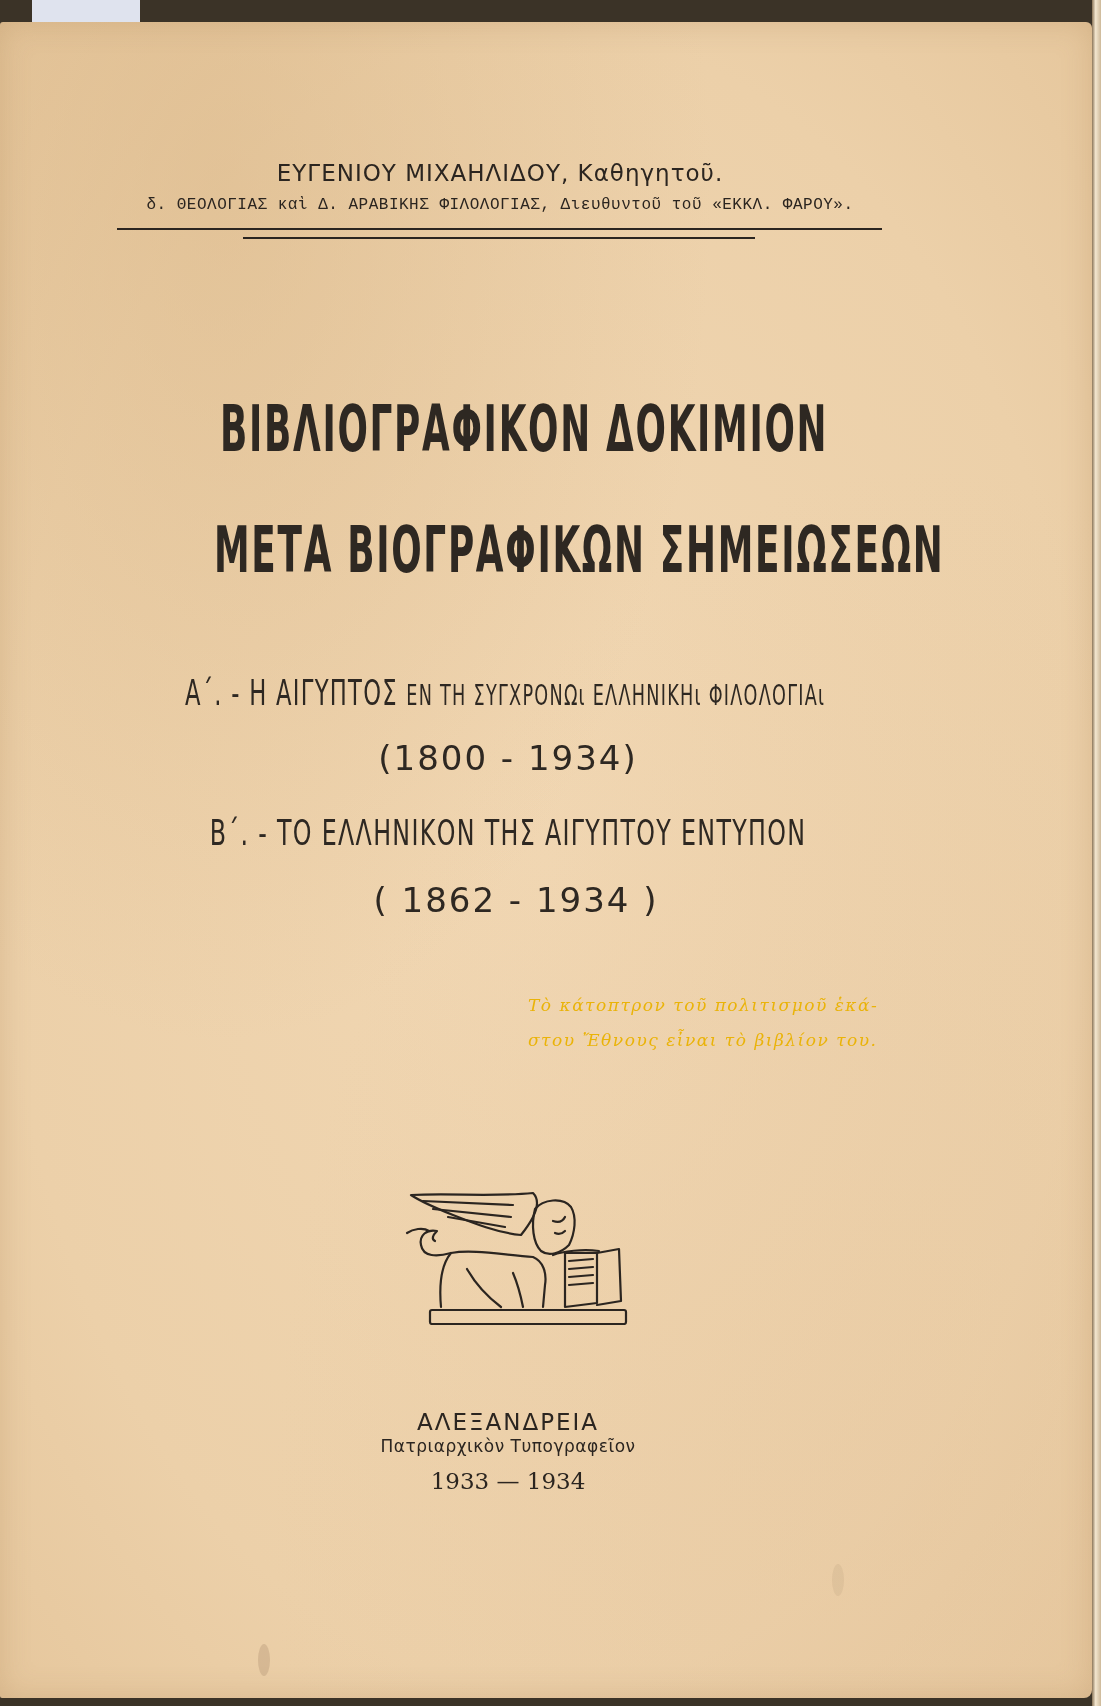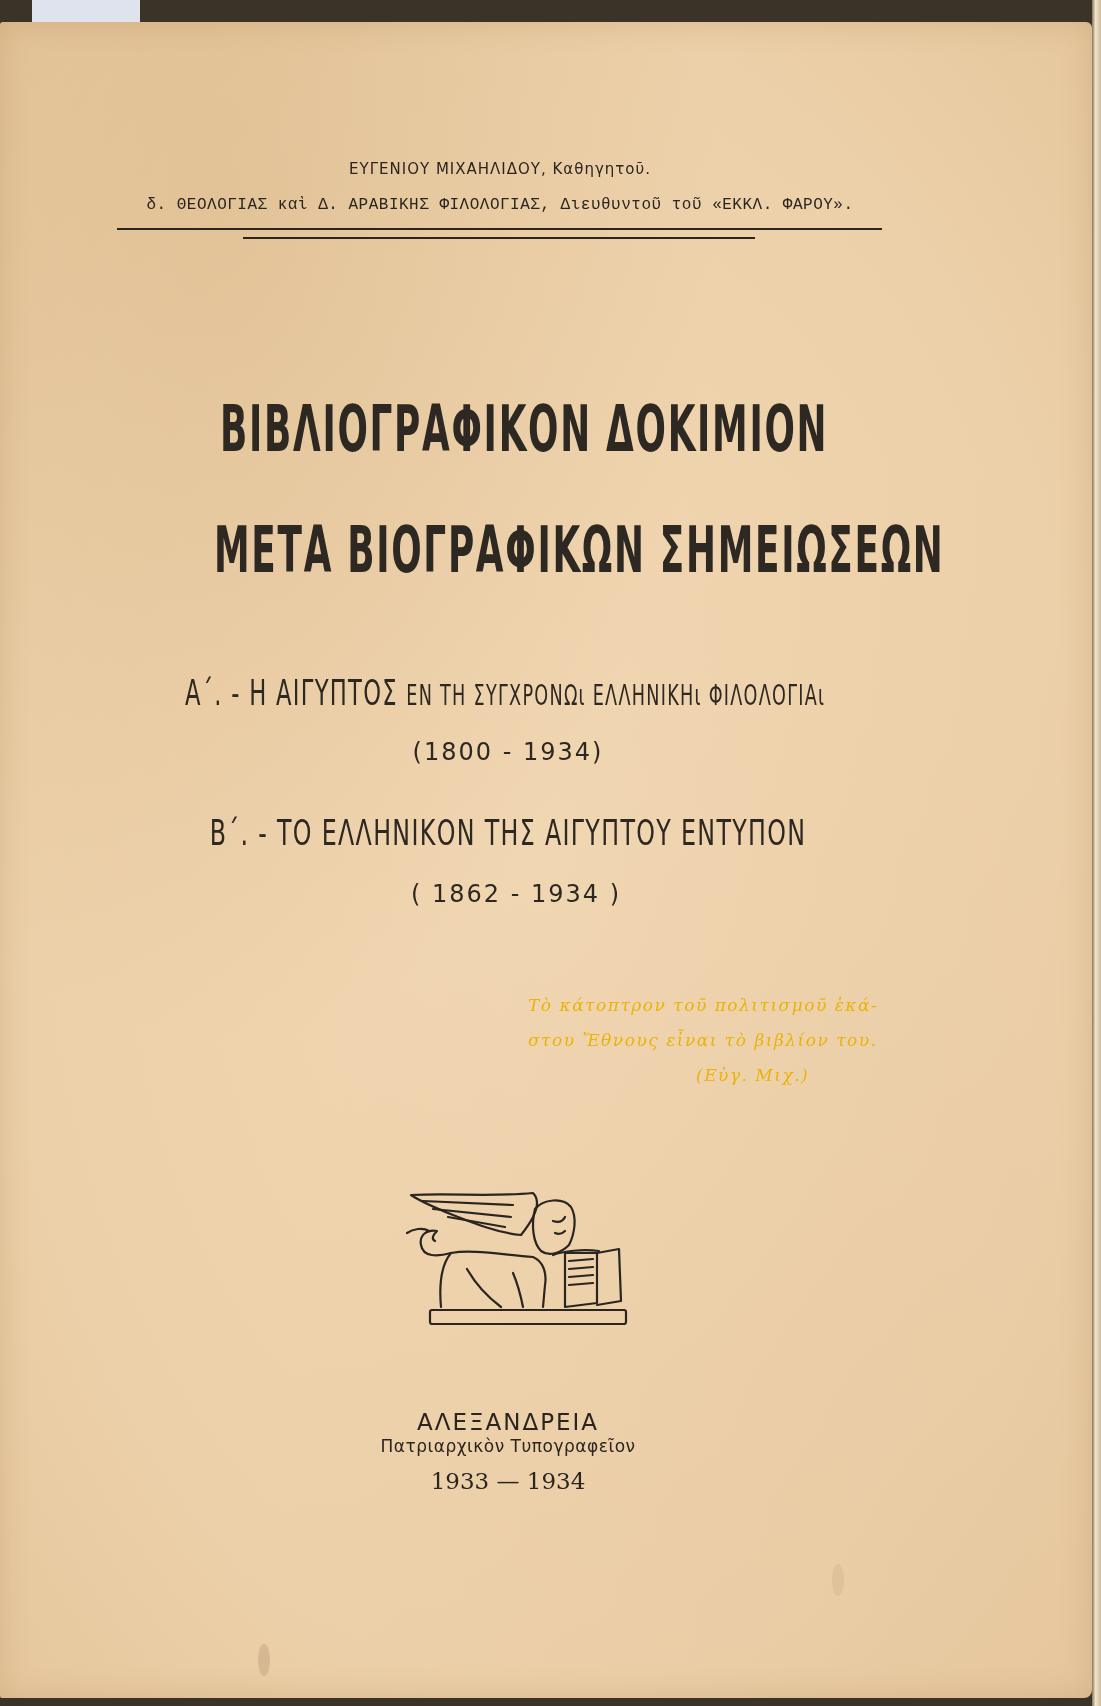--- a/index.html
+++ b/index.html
@@ -47,21 +47,21 @@
       position: absolute;
       left: 0;
       width: 1000px;
       text-align: center;
       color: #2b2520;
       white-space: nowrap;
     }
     .author {
       top: 160px;
       font-family: "DejaVu Sans", sans-serif;
-      font-size: 15px;
+      font-size: 23px;
       letter-spacing: 1px;
     }
     .affiliation {
       top: 196px;
       font-family: Liberation Mono, monospace;
       font-size: 16px;
       letter-spacing: 0.5px;
     }
     .rule {
       position: absolute;
@@ -98,21 +98,21 @@
       top: 672px;
       font-size: 36px;
       transform: scaleX(0.63);
       letter-spacing: 2px;
     }
     .subtitle-a .small {
       font-size: 28px;
     }
     .dates {
       font-family: "DejaVu Sans", sans-serif;
-      font-size: 24px;
+      font-size: 34px;
       color: #2e2822;
       letter-spacing: 2px;
     }
     .dates-a { top: 738px; left: 8px; }
     .subtitle-b {
       top: 812px;
       font-size: 36px;
       transform: scaleX(0.66);
       letter-spacing: 2px;
       left: 8px;
@@ -197,21 +197,20 @@
   <span class="small">ΕΝ ΤΗ ΣΥΓΧΡΟΝΩι ΕΛΛΗΝΙΚΗι ΦΙΛΟΛΟΓΙΑι</span>
 </div>
 <div class="text dates dates-a">(1800 - 1934)</div>
 
 <div class="text subtitle subtitle-b">Β΄. - ΤΟ ΕΛΛΗΝΙΚΟΝ ΤΗΣ ΑΙΓΥΠΤΟΥ ΕΝΤΥΠΟΝ</div>
 <div class="text dates dates-b">( 1862 - 1934 )</div>
 
 <div class="epigraph">
   <span>Τὸ κάτοπτρον τοῦ πολιτισμοῦ ἑκά-</span><br>
   <span>στου Ἔθνους εἶναι τὸ βιβλίον του.</span>
-  <span class="attribution">(Εὐγ. Μιχ.)</span>
 </div>
 
 <svg class="emblem" viewBox="0 0 235 160" xmlns="http://www.w3.org/2000/svg">
   <g fill="none" stroke="#2b2520" stroke-width="2.2" stroke-linecap="round" stroke-linejoin="round">
 
     <rect x="37" y="145" width="196" height="14" rx="2"></rect>
 
     <path d="M18 30 C60 28 100 32 140 28 C150 38 140 55 128 70 C105 68 80 58 60 50 C45 44 30 38 18 30 Z"></path>
     <path d="M30 36 L120 40 M40 44 L118 52 M55 52 L112 62"></path>
 

